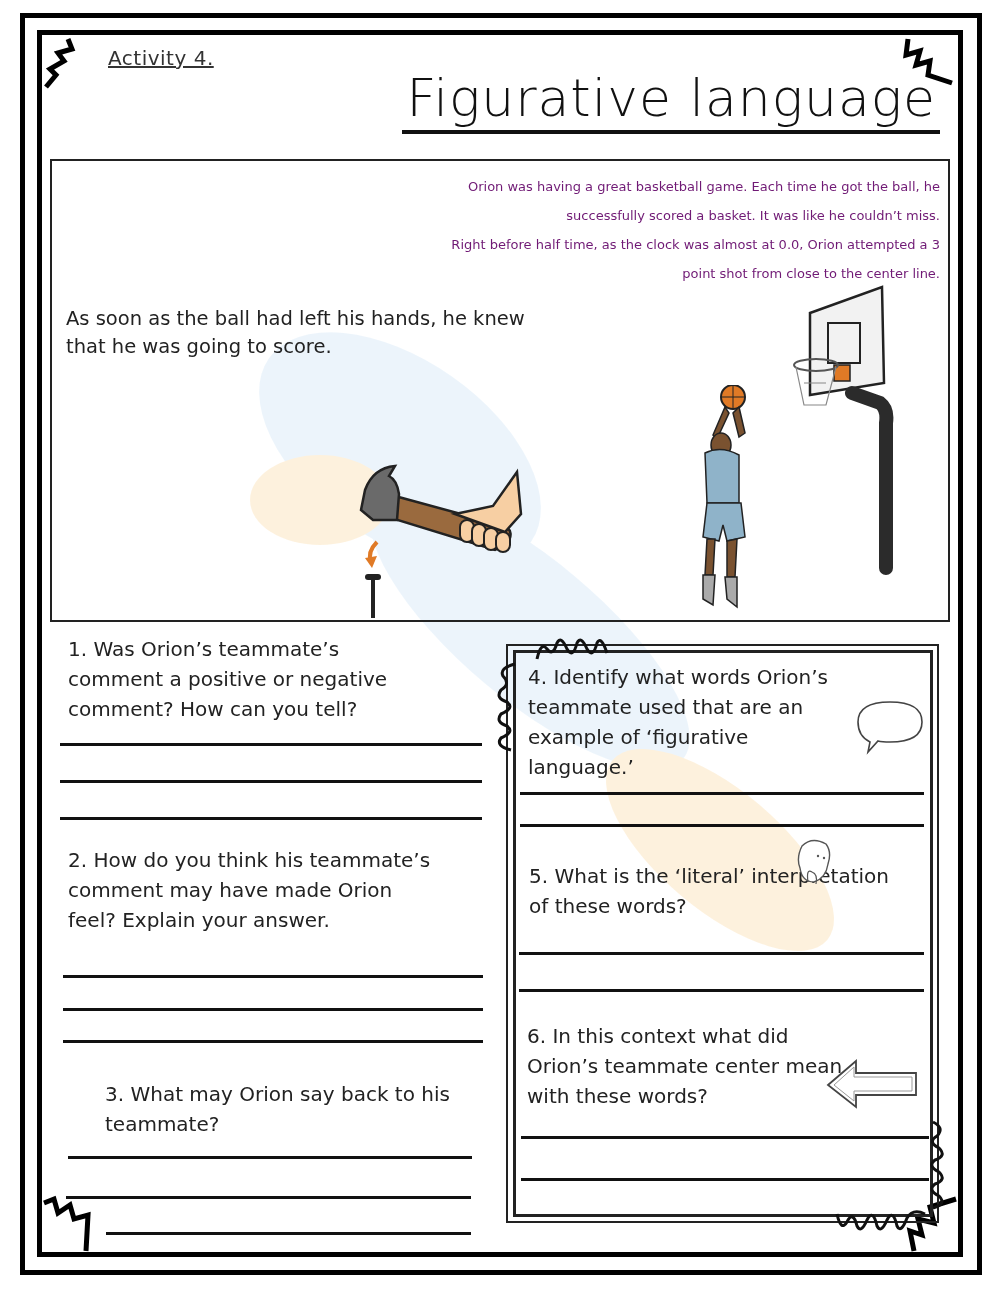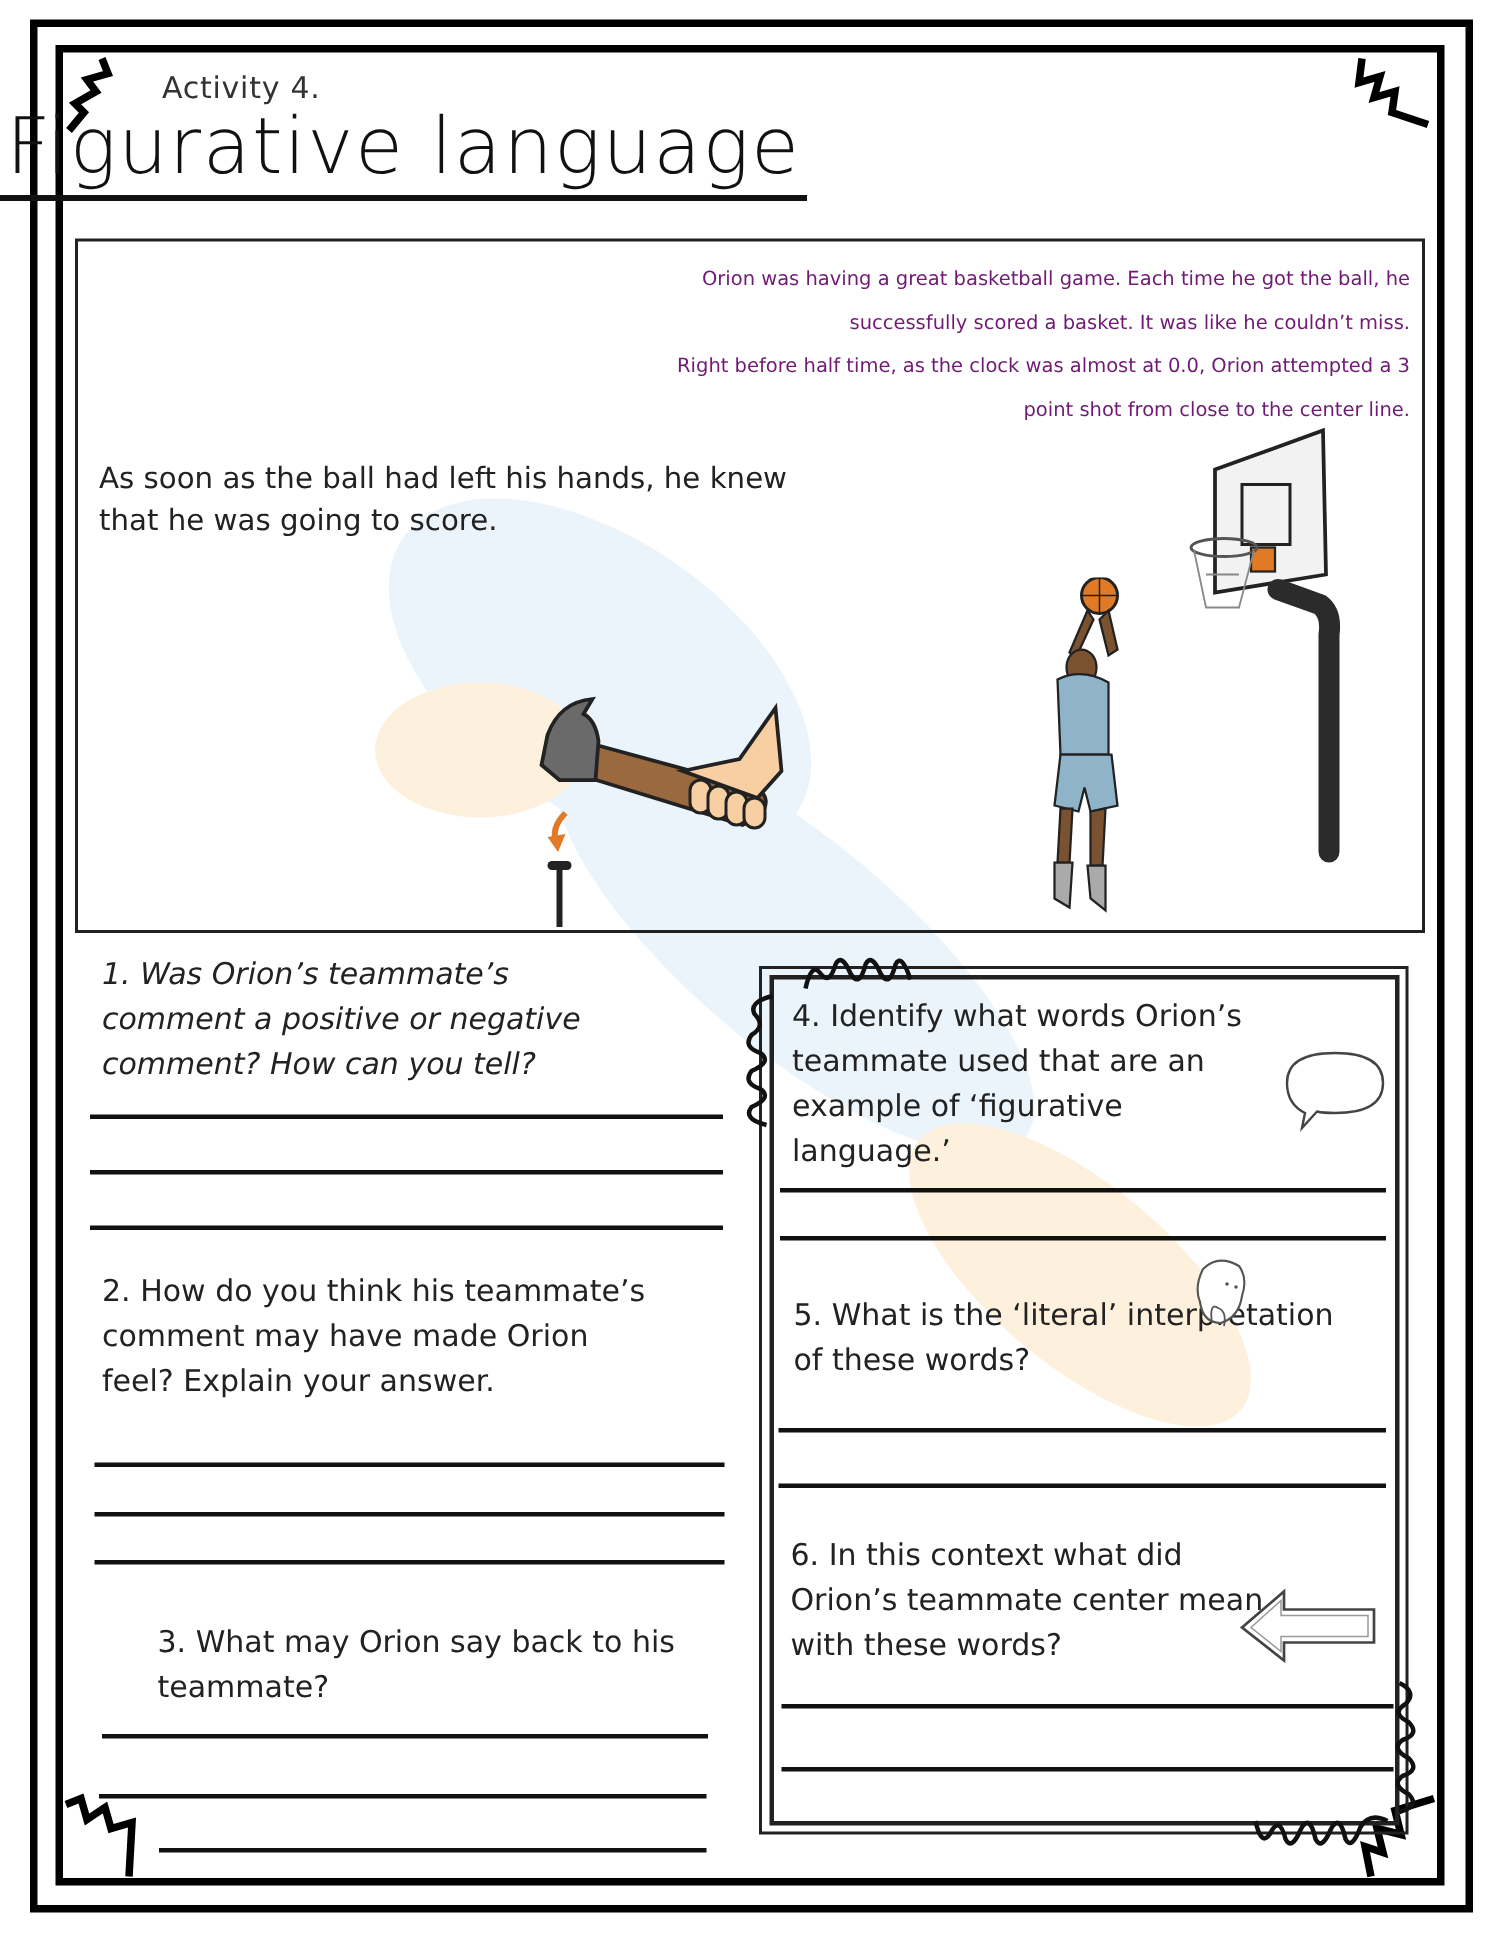--- a/index.html
+++ b/index.html
@@ -5,22 +5,22 @@
   * { box-sizing: border-box; margin: 0; padding: 0; }
   html, body { width: 1000px; height: 1294px; background: #ffffff; overflow: hidden; }
   body { position: relative; font-family: "DejaVu Sans", sans-serif; color: #222; }
 
   .frame-outer { position: absolute; left: 20px; top: 13px; width: 962px; height: 1262px; border: 5px solid #000; }
   .frame-inner { position: absolute; left: 37px; top: 30px; width: 926px; height: 1227px; border: 5px solid #000; }
 
   .corner { position: absolute; }
   .corner svg { display: block; }
 
-  .activity { position: absolute; left: 108px; top: 46px; font-size: 20px; color: #333; letter-spacing: 0.5px; }
-  .title { position: absolute; left: 0; width: 940px; top: 68px; text-align: left; font-size: 52px; font-weight: 300; color: #111; letter-spacing: 1px; }
+  .activity { position: absolute; left: 108px; top: 46px; font-size: 20px; color: #333; letter-spacing: 0.5px; text-decoration: underline; }
+  .title { position: absolute; left: 0; width: 940px; top: 68px; text-align: right; font-size: 52px; font-weight: 300; color: #111; letter-spacing: 1px; }
   .title span { border-bottom: 4px solid #111; padding: 0 4px 2px; }
 
   .story-box { position: absolute; left: 50px; top: 159px; width: 900px; height: 463px; border: 2px solid #222; }
   .story-top { position: absolute; left: 60px; top: 172px; width: 880px; text-align: right; font-size: 13px; line-height: 29px; color: #701a75; }
   .story-left { position: absolute; left: 66px; top: 305px; width: 500px; font-size: 19.5px; line-height: 28px; color: #222; }
   .story-left p { margin-bottom: 26px; }
 
   .illus { position: absolute; }
 
   .question { position: absolute; font-size: 20px; line-height: 30px; color: #222; }
@@ -125,21 +125,21 @@
   <svg width="110" height="295" viewBox="0 0 110 295">
     <path d="M20 30 L92 4 L94 100 L20 112 Z" fill="#f2f2f2" stroke="#222" stroke-width="2.5"></path>
     <rect x="38" y="40" width="32" height="40" fill="none" stroke="#222" stroke-width="2"></rect>
     <path d="M62 110 L90 120 Q98 126 96 140 L96 285" fill="none" stroke="#2b2b2b" stroke-width="14" stroke-linecap="round"></path>
     <rect x="44" y="82" width="16" height="16" fill="#e07a26" stroke="#222" stroke-width="1.5"></rect>
     <ellipse cx="26" cy="82" rx="22" ry="6" fill="none" stroke="#555" stroke-width="2"></ellipse>
     <path d="M6 84 L14 122 L36 122 L46 84 M14 100 L36 100" fill="none" stroke="#888" stroke-width="1.2"></path>
   </svg>
 </div>
 
-<div class="question" style="left:68px;top:634px;font-style:italic;">
+<div class="question" style="left:68px;top:634px;">
   <div>1. Was Orion’s teammate’s</div>
   <div>comment a positive or negative</div>
   <div>comment? How can you tell?</div>
 </div>
 <div class="line" style="left:60px;top:743px;width:422px;"></div>
 <div class="line" style="left:60px;top:780px;width:422px;"></div>
 <div class="line" style="left:60px;top:817px;width:422px;"></div>
 
 <div class="question" style="left:68px;top:845px;">
   <div>2. How do you think his teammate’s</div>

